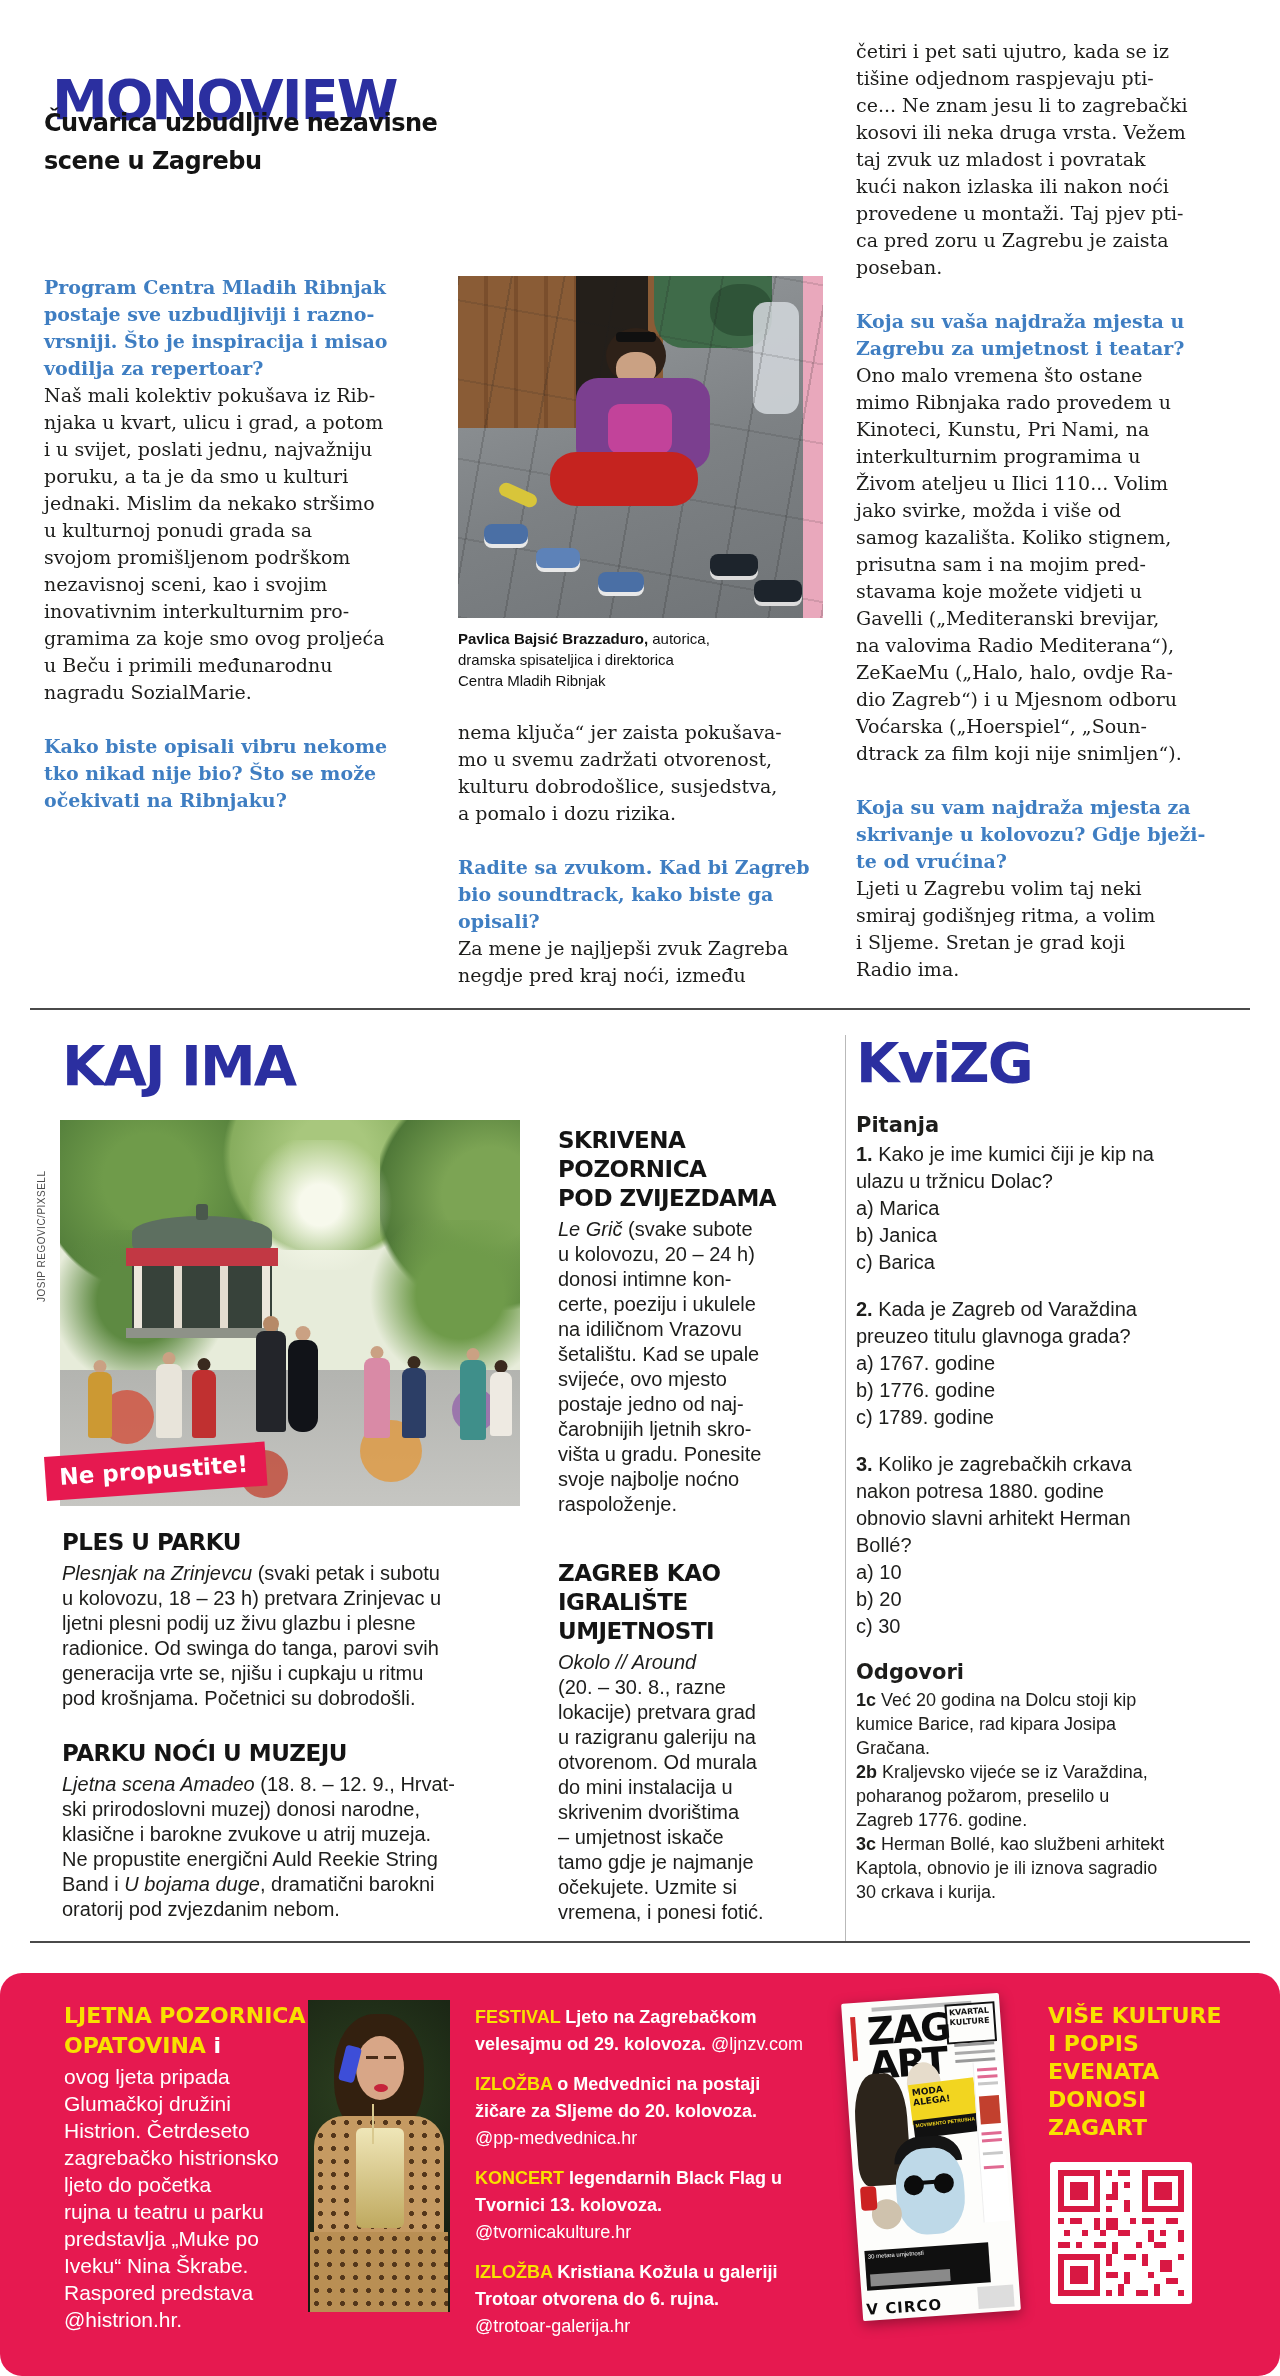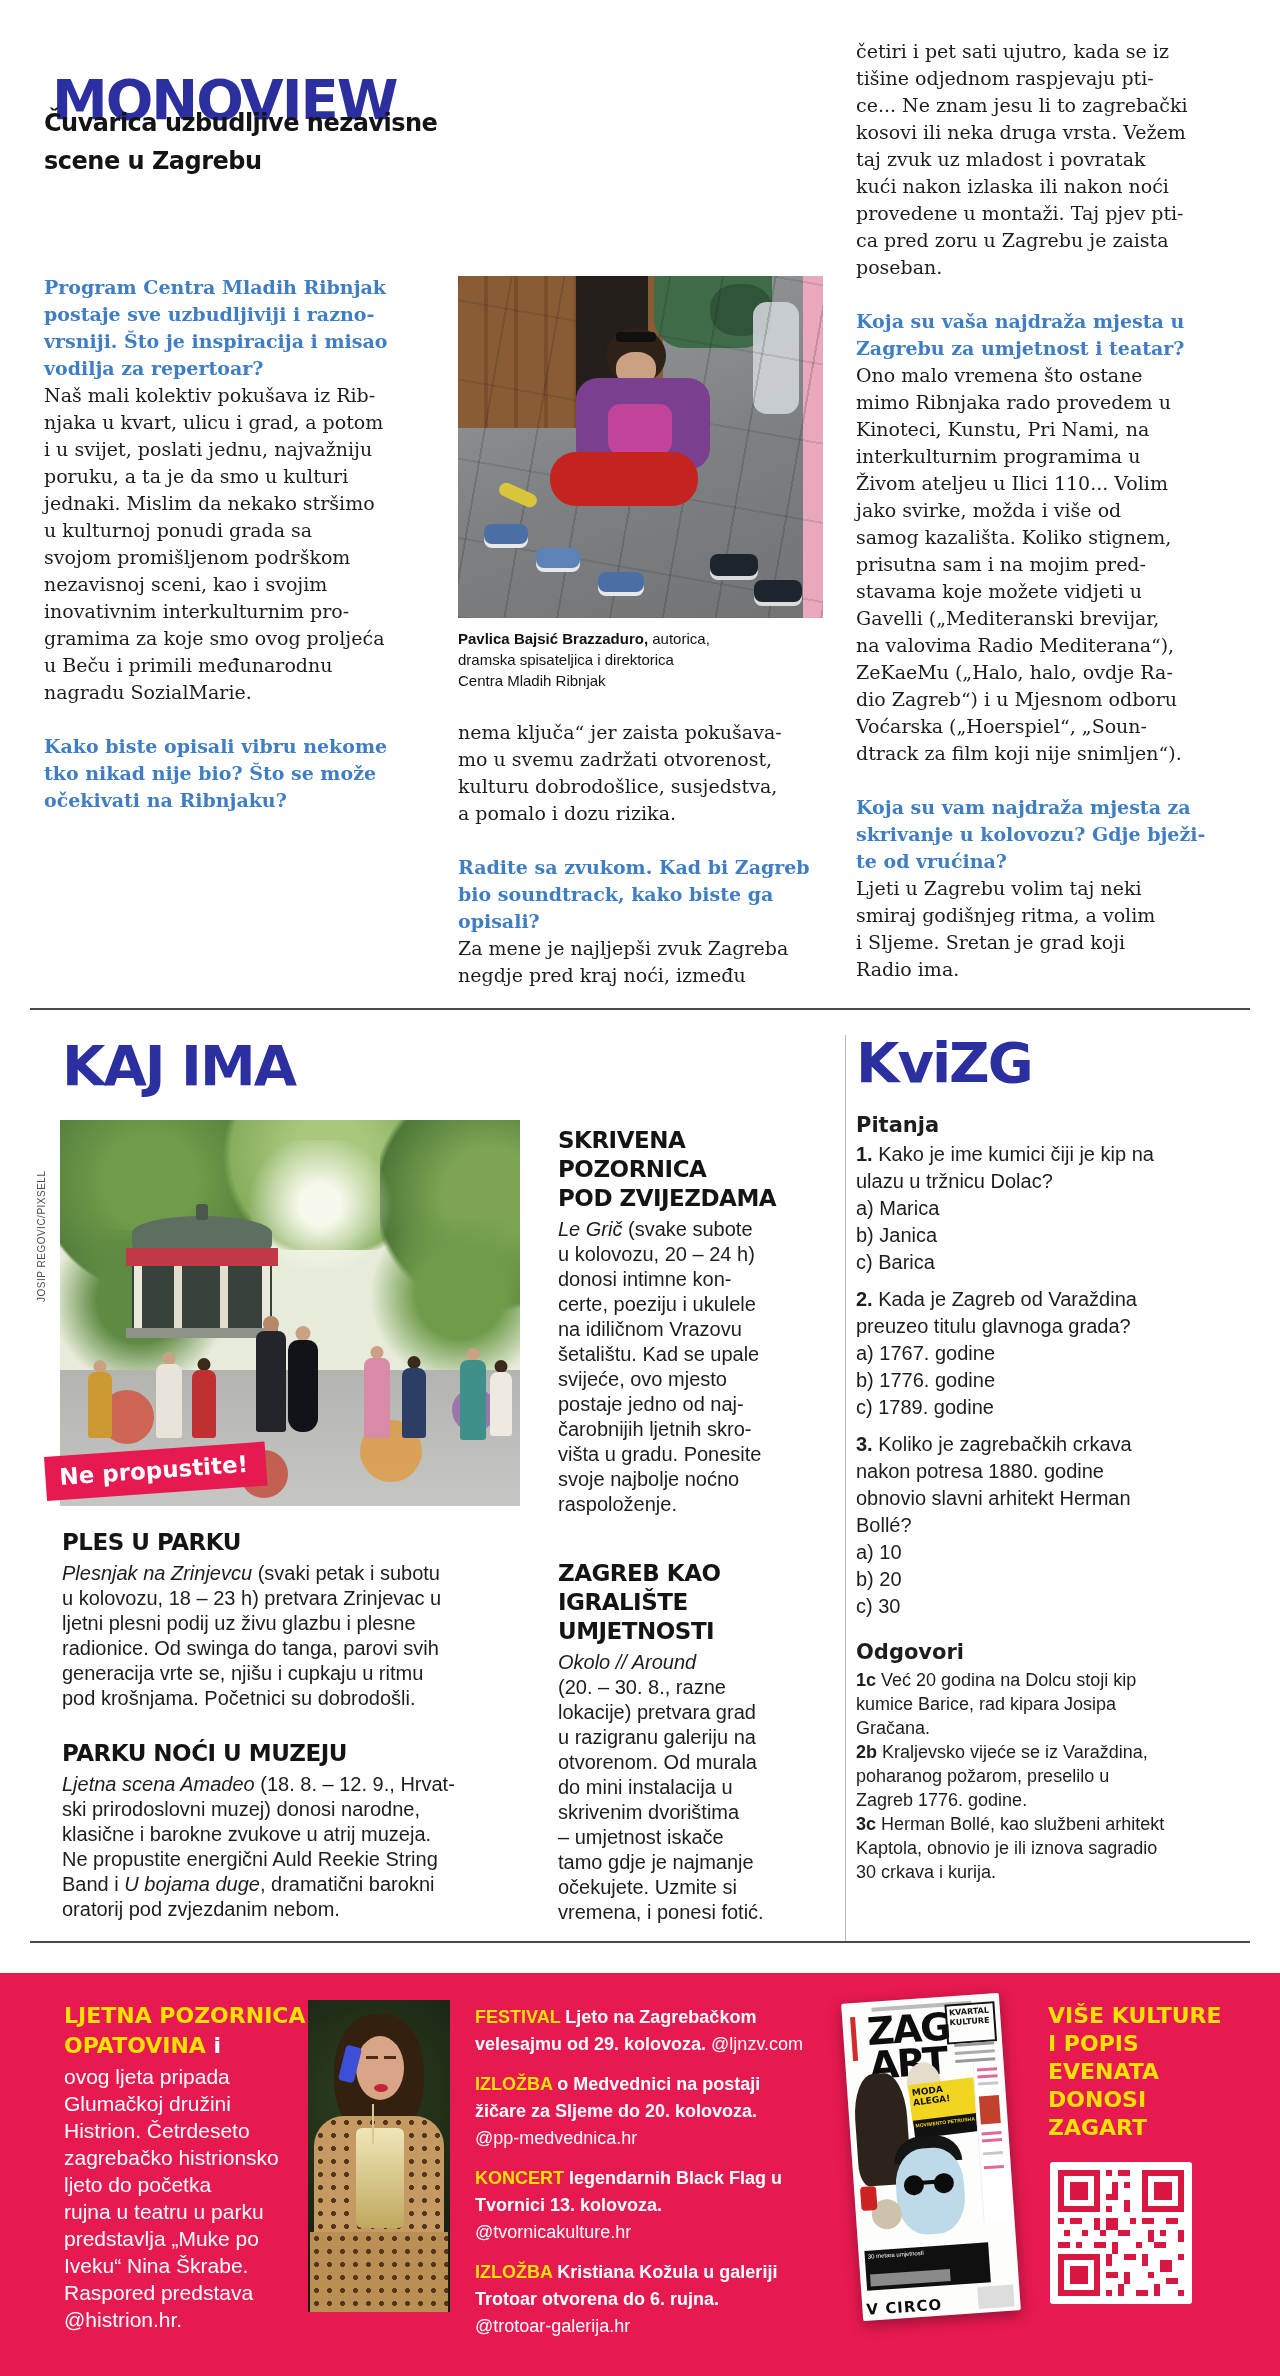--- a/index.html
+++ b/index.html
@@ -32,25 +32,25 @@
   .credit-vert{writing-mode:vertical-rl;transform:rotate(180deg);font-size:10px;color:#4d4d4d;
                letter-spacing:0.5px;}
   .badge{background:#e61950;color:#fff;font-family:"DejaVu Sans",sans-serif;font-weight:bold;
          font-size:23px;padding:8px 18px 10px 14px;transform:rotate(-4deg);transform-origin:left top;}
 
   
   .kv-label{font-family:"DejaVu Sans",sans-serif;font-weight:bold;font-size:21px;margin:0 0 4px 0;}
   .kv-q{font-size:20px;line-height:27px;margin:0;}
   .kv-q b{font-weight:bold;}
   .kv-o{font-size:20px;line-height:27px;margin:0;}
-  .kv-block{margin-top:10px;}
+  .kv-block{margin-top:20px;}
   .kv-a{font-size:18px;line-height:24px;margin:0;}
 
   
-  .footer{position:absolute;left:0;top:1973px;width:1280px;height:403px;background:#e61950;color:#fff;}
+  .footer{position:absolute;left:0;top:1973px;width:1280px;height:403px;background:#e61950;color:#fff;border-radius:22px;}
   .f-title{font-family:"DejaVu Sans",sans-serif;font-weight:bold;font-size:22px;line-height:30px;color:#f8e100;}
   .f-title-suffix{color:#ffffff;font-family:"DejaVu Sans",sans-serif;font-weight:bold;font-size:22px;}
   .f-body{font-size:21px;line-height:27px;margin-top:2px;}
   .listing{font-size:18px;line-height:27px;}
   .listing + .listing{margin-top:13px;}
   .listing .lab{color:#f8e100;font-weight:bold;}
   .listing .txt{font-weight:bold;}
   .listing .handle{font-weight:normal;}
   .promo{font-family:"DejaVu Sans",sans-serif;font-weight:bold;font-size:22px;line-height:28px;color:#f8e100;}
 

